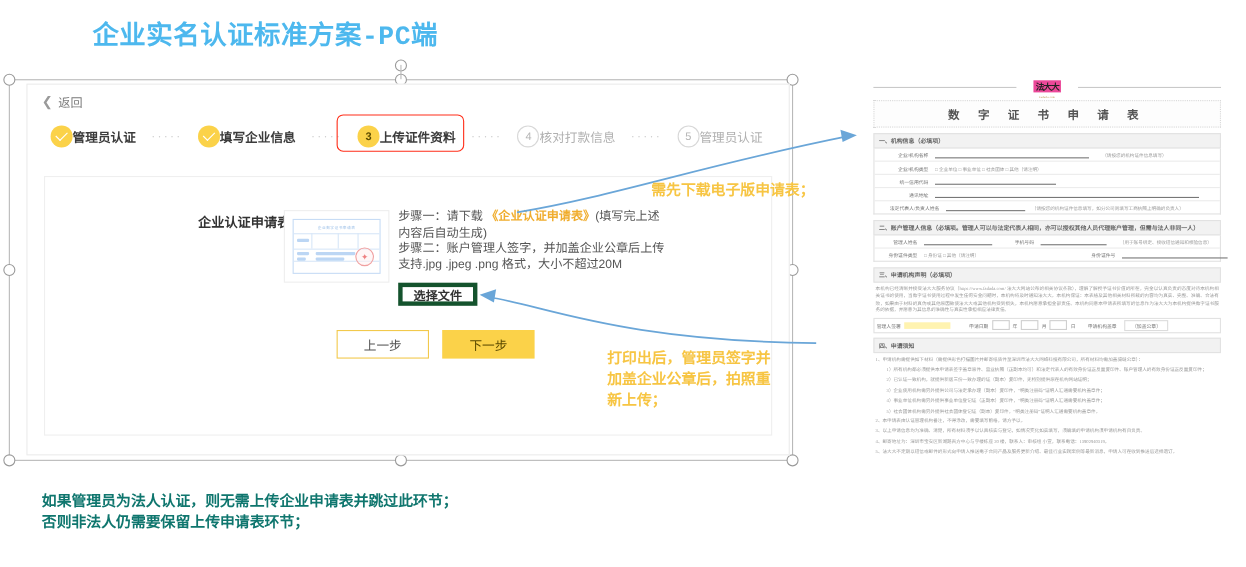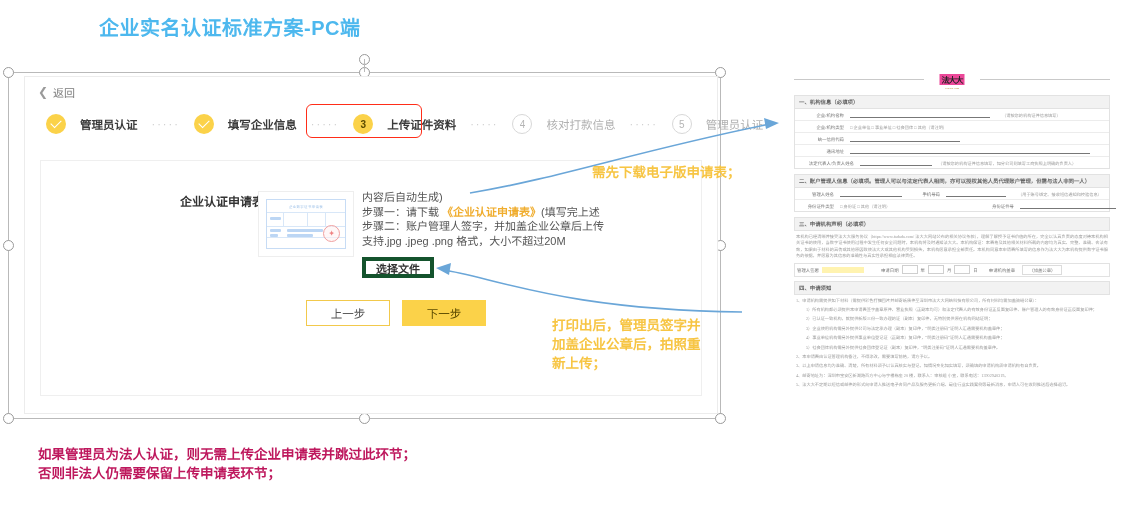--- a/index.html
+++ b/index.html
@@ -7,23 +7,23 @@
     width:1133px;height:515px;
     background:#ffffff;
     font-family:"Liberation Sans","DejaVu Sans",sans-serif;
     position:relative;overflow:hidden;
     -webkit-font-smoothing:antialiased;
   }
   .abs{position:absolute;}
 
   
   #page-title{
-    left:99px;top:12px;
-    font-size:20px;color:#4db8ee;font-weight:700;
-    letter-spacing:.5px;white-space:nowrap;
+    left:84px;top:12px;
+    font-size:24px;color:#4db8ee;font-weight:700;
+    letter-spacing:.5px;white-space:nowrap;font-family:Liberation Mono, monospace;
   }
 
   
   .sel-line{background:#b9b9b9;}
   .sel-line.h{height:1px;}
   .sel-line.v{width:1px;}
   .handle{
     width:11px;height:11px;border-radius:50%;
     background:#ffffff;border:1.5px solid #9a9a9a;box-sizing:border-box;
   }
@@ -37,21 +37,21 @@
     left:38px;top:84px;font-size:11px;color:#7b7b7b;
     display:flex;align-items:center;gap:5px;
   }
   #back-row .chev{font-size:12px;color:#9a9a9a;}
 
   
   #stepper{
     left:46px;top:110px;width:640px;height:28px;
     display:flex;align-items:center;
   }
-  .step{display:flex;align-items:center;gap:14px;white-space:nowrap;}
+  .step{display:flex;align-items:center;gap:0;white-space:nowrap;}
   .step .bubble{
     width:20px;height:20px;border-radius:50%;
     display:flex;align-items:center;justify-content:center;
     font-size:10px;box-sizing:border-box;flex:none;
   }
   .step.done .bubble{background:#fbd249;color:#ffffff;}
   .step.active .bubble{background:#fbd249;color:#5c4b00;font-weight:700;}
   .step.todo .bubble{background:#ffffff;border:1px solid #d8d8d8;color:#b5b5b5;}
   .step .lbl{font-size:11.5px;color:#3b3b3b;font-weight:700;}
   .step.todo .lbl{color:#b0b0b0;font-weight:400;}
@@ -132,22 +132,22 @@
   }
 
   
   .anno-yellow{
     color:#f7c543;font-weight:700;font-size:13.5px;line-height:19px;
     white-space:pre-line;
   }
   #anno-top{left:592px;top:163px;}
   #anno-bottom{left:552px;top:316px;}
   #anno-red{
-    left:38px;top:446px;color:#be185d;font-weight:700;
-    font-size:13.5px;line-height:19px;white-space:pre-line;font-family:Liberation Mono, monospace;
+    left:38px;top:446px;color:#0f766e;font-weight:700;
+    font-size:13.5px;line-height:19px;white-space:pre-line;
   }
 
   
   #doc{
     left:786px;top:66px;width:332px;height:442px;
     background:#ffffff;box-sizing:border-box;
     font-family:"Liberation Serif","DejaVu Serif",serif;
     color:#8a8a8a;overflow:hidden;
   }
   #doc .doc-rule{position:relative;height:22px;margin:2px 8px 0 8px;}
@@ -273,24 +273,24 @@
     <div class="bar" style="left:3px;top:17px;width:11px;"></div>
     <div class="bar" style="left:3px;top:29px;width:11px;"></div>
     <div class="bar" style="left:3px;top:34px;width:8px;"></div>
     <div class="bar" style="left:20px;top:29px;width:36px;"></div>
     <div class="bar" style="left:20px;top:34px;width:26px;"></div>
     <div class="seal">✦</div>
   </div>
 </div>
 
 <div class="abs" id="instructions">
-  <div class="ins-line">内容后自动生成)</div>
   <div class="ins-line">
     <span>步骤一：请下载 </span><span class="link">《企业认证申请表》</span><span>(填写完上述</span>
   </div>
+  <div class="ins-line">内容后自动生成)</div>
   <div class="ins-line">步骤二：账户管理人签字，并加盖企业公章后上传</div>
   <div class="ins-line">支持.jpg .jpeg .png 格式，大小不超过20M</div>
 </div>
 
 <div class="abs" id="choose-file">选择文件</div>
 
 <div class="abs" id="btn-prev">上一步</div>
 <div class="abs" id="btn-next">下一步</div>
 
 <svg class="arrow" viewBox="0 0 1133 515">
@@ -311,20 +311,21 @@
 
   <div class="doc-rule">
     <div class="ln" style="left:0;width:130px;"></div>
     <div class="ln" style="right:0;width:130px;"></div>
     <div class="logo">
       <div class="mark">法大大</div>
       <div class="sub">Fadada.com</div>
     </div>
   </div>
 
+  <div class="doc-title">数 字 证 书 申 请 表</div>
 
   <div class="sec-head">一、机构信息（必填项）</div>
   <div class="tbl">
     <div class="row">
       <div class="cell-lbl" style="width:52px;">企业/机构名称</div>
       <div class="cell-val"><span class="underline" style="width:140px;"></span></div>
       <div class="cell-lbl note" style="width:110px;text-align:left;">（请按您的机构证件信息填写）</div>
     </div>
     <div class="row">
       <div class="cell-lbl" style="width:52px;">企业/机构类型</div>

